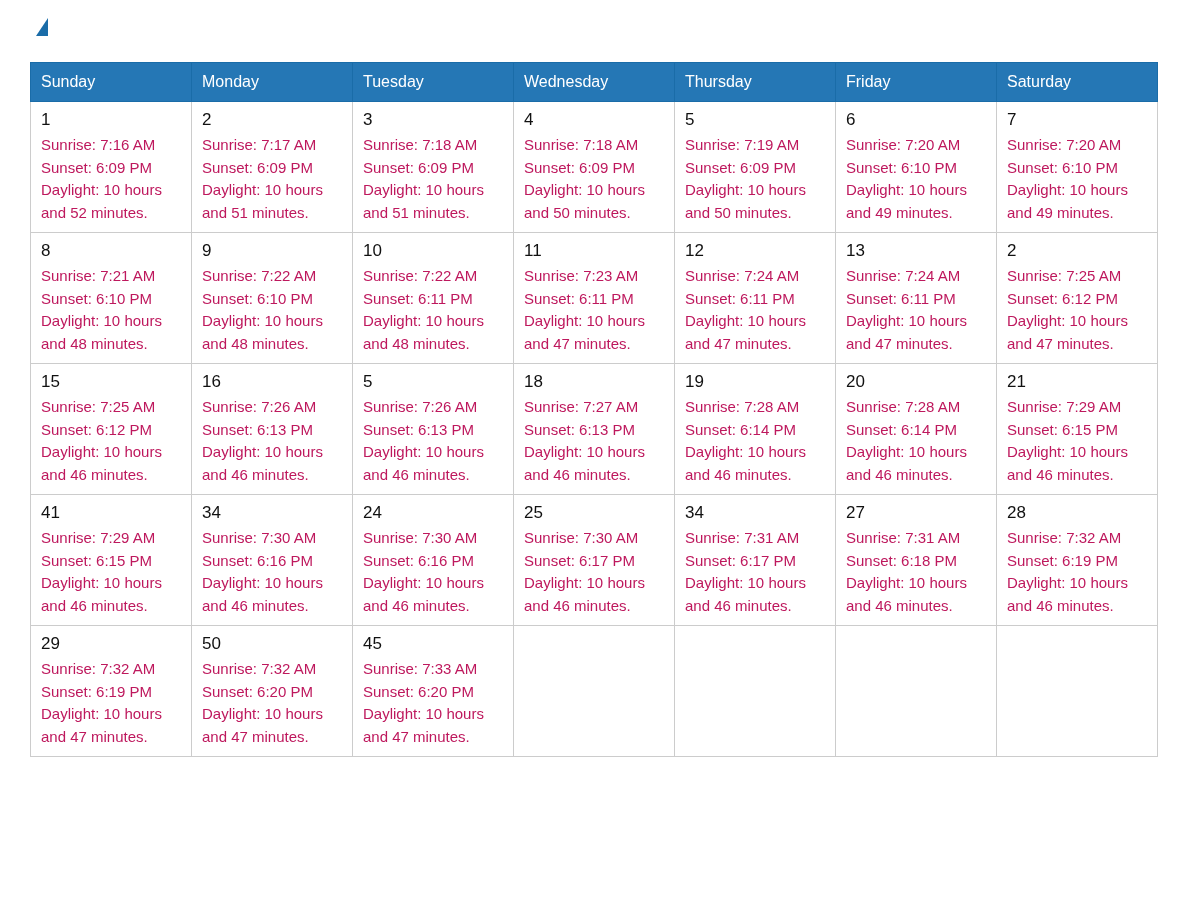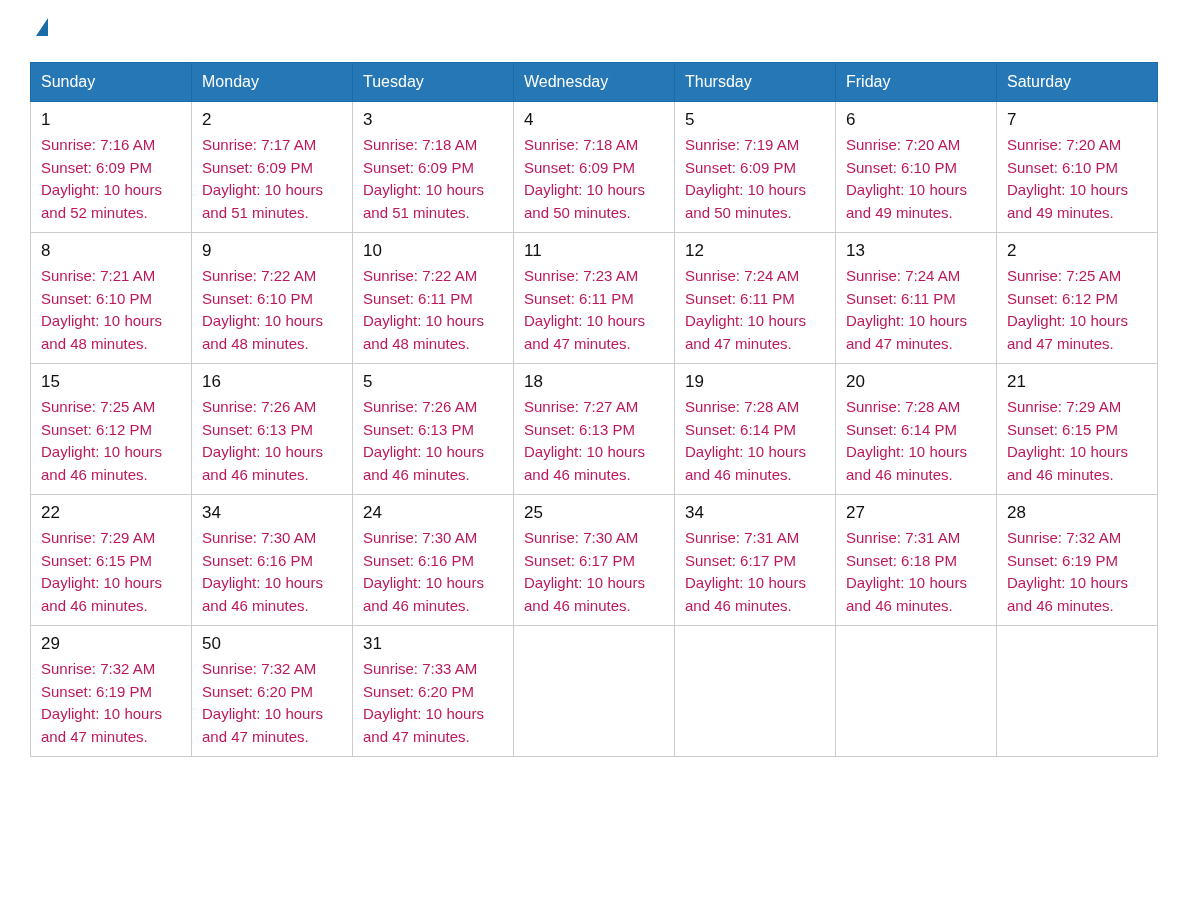--- a/index.html
+++ b/index.html
@@ -211,21 +211,21 @@
         <span class="day-number">20</span>
         <span class="day-info">Sunrise: 7:28 AM<br>Sunset: 6:14 PM<br>Daylight: 10 hours<br>and 46 minutes.</span>
       </td>
         <td>
         <span class="day-number">21</span>
         <span class="day-info">Sunrise: 7:29 AM<br>Sunset: 6:15 PM<br>Daylight: 10 hours<br>and 46 minutes.</span>
       </td>
       </tr>
       <tr class="row-border">
         <td>
-        <span class="day-number">22</span>
+        <span class="day-number">41</span>
         <span class="day-info">Sunrise: 7:29 AM<br>Sunset: 6:15 PM<br>Daylight: 10 hours<br>and 46 minutes.</span>
       </td>
         <td>
         <span class="day-number">34</span>
         <span class="day-info">Sunrise: 7:30 AM<br>Sunset: 6:16 PM<br>Daylight: 10 hours<br>and 46 minutes.</span>
       </td>
         <td>
         <span class="day-number">24</span>
         <span class="day-info">Sunrise: 7:30 AM<br>Sunset: 6:16 PM<br>Daylight: 10 hours<br>and 46 minutes.</span>
       </td>
@@ -249,21 +249,21 @@
       <tr class="row-border">
         <td>
         <span class="day-number">29</span>
         <span class="day-info">Sunrise: 7:32 AM<br>Sunset: 6:19 PM<br>Daylight: 10 hours<br>and 47 minutes.</span>
       </td>
         <td>
         <span class="day-number">50</span>
         <span class="day-info">Sunrise: 7:32 AM<br>Sunset: 6:20 PM<br>Daylight: 10 hours<br>and 47 minutes.</span>
       </td>
         <td>
-        <span class="day-number">31</span>
+        <span class="day-number">45</span>
         <span class="day-info">Sunrise: 7:33 AM<br>Sunset: 6:20 PM<br>Daylight: 10 hours<br>and 47 minutes.</span>
       </td>
         <td class="empty-cell"></td>
         <td class="empty-cell"></td>
         <td class="empty-cell"></td>
         <td class="empty-cell"></td>
       </tr>
     </tbody>
 </table>
 

